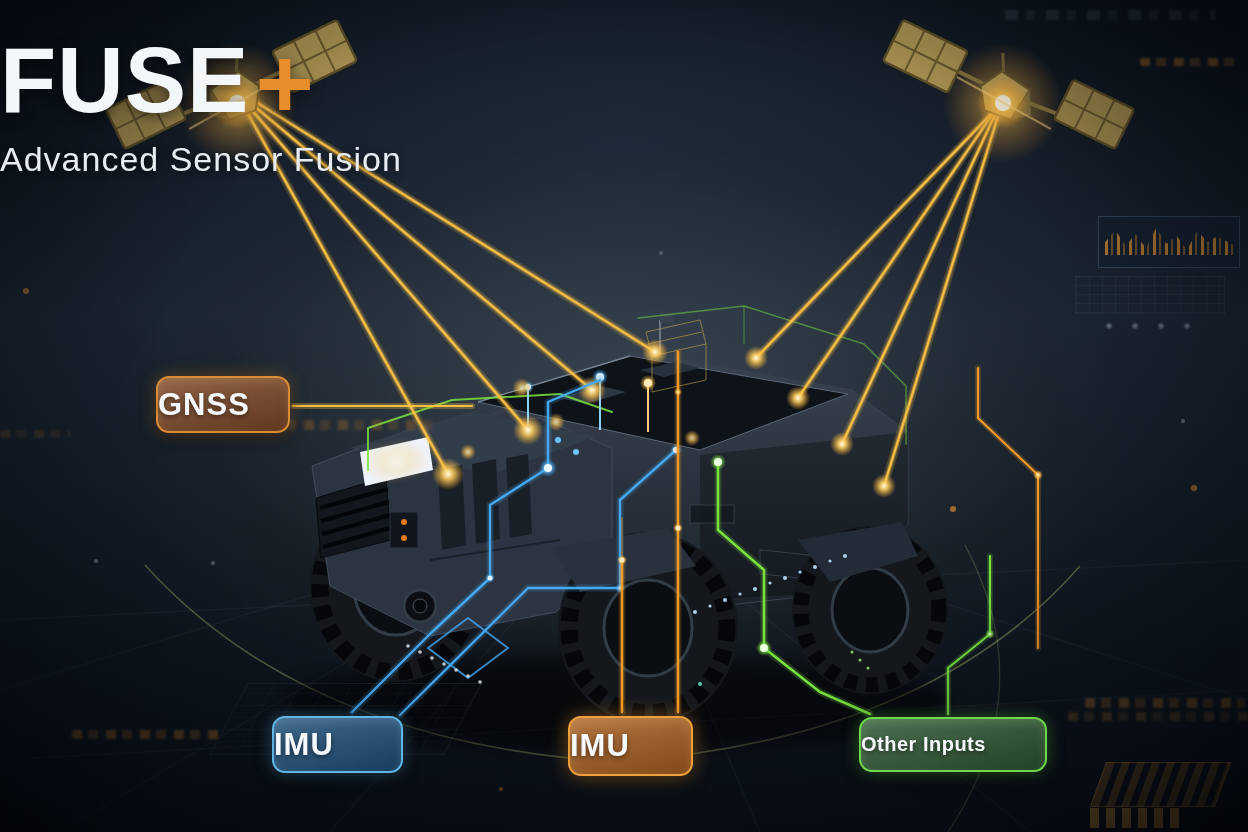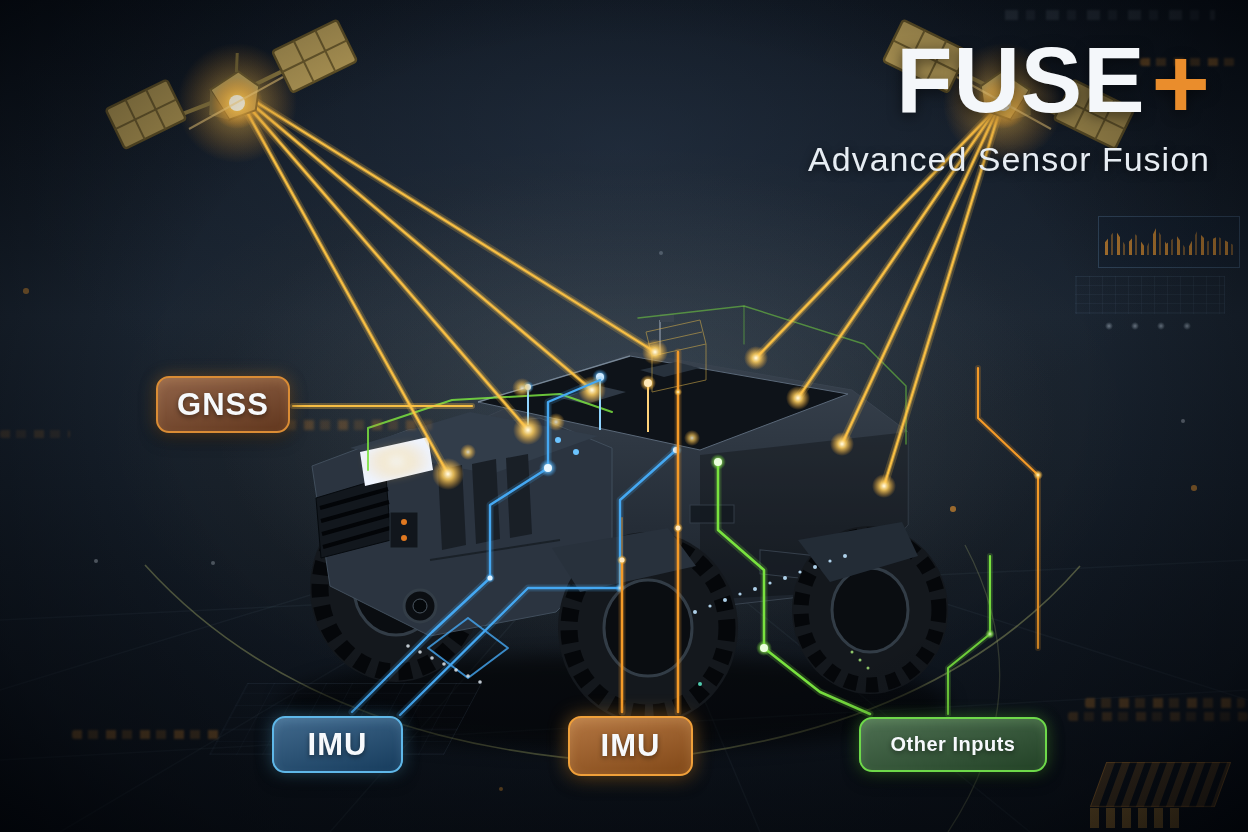--- a/index.html
+++ b/index.html
@@ -8,39 +8,39 @@
     font-family:"Liberation Sans",sans-serif;
     background:
       radial-gradient(ellipse 680px 400px at 51% 50%, rgba(74,96,122,.38), transparent 62%),
       radial-gradient(ellipse 900px 480px at 50% 18%, rgba(48,64,86,.45), transparent 68%),
       linear-gradient(180deg,#0a1018 0%,#1a2430 38%,#151e29 58%,#0a0f16 100%);
   }
   #stage *{box-sizing:border-box;}
   svg.scene{position:absolute;left:0;top:0;}
 
   
-  .title-wrap{position:absolute;left:0;top:34px;width:1210px;text-align:right;z-index:30;}
+  .title-wrap{position:absolute;left:0;top:34px;width:1210px;text-align:left;z-index:30;}
   .title-main{
     display:inline-block;color:var(--title-white,#f4f7fa);
     font-size:92px;font-weight:bold;letter-spacing:1px;line-height:1;
     text-shadow:0 3px 14px rgba(0,0,0,.55);
   }
   .title-plus{
     display:inline-block;color:var(--accent-orange,#ea8d2c);
     font-size:100px;font-weight:bold;line-height:0;vertical-align:-6px;margin-left:6px;
     text-shadow:0 3px 14px rgba(0,0,0,.5);
   }
   .subtitle{
     margin-top:14px;color:#e7edf3;font-size:34px;font-weight:normal;
-    letter-spacing:1px;text-shadow:0 2px 8px rgba(0,0,0,.6);padding-left:28px;
+    letter-spacing:1px;text-shadow:0 2px 8px rgba(0,0,0,.6);
   }
 
   
   .label{
-    position:absolute;display:flex;align-items:center;justify-content:center;
+    position:absolute;display:flex;align-items:center;
     border-radius:13px;color:#f6f9fc;font-weight:bold;z-index:40;
     text-shadow:0 2px 5px rgba(0,0,0,.45);
     background-image:linear-gradient(165deg,rgba(255,255,255,.16),rgba(0,0,0,.22));
   }
   .label-gnss{
     left:156px;top:376px;width:134px;height:57px;font-size:31px;letter-spacing:1px;
     background-color:var(--gnss-fill,#7c4626);border:2px solid var(--gnss-border,#da8c35);
     box-shadow:0 0 16px rgba(224,142,52,.35),0 6px 16px rgba(0,0,0,.5),inset 0 4px 10px rgba(255,200,130,.15);
   }
   .label-imu-left{

